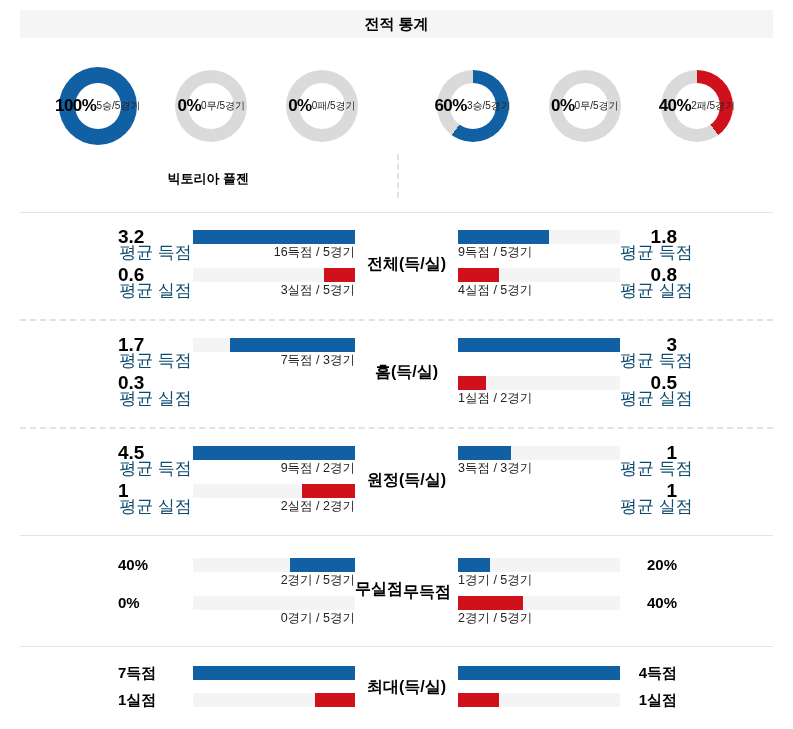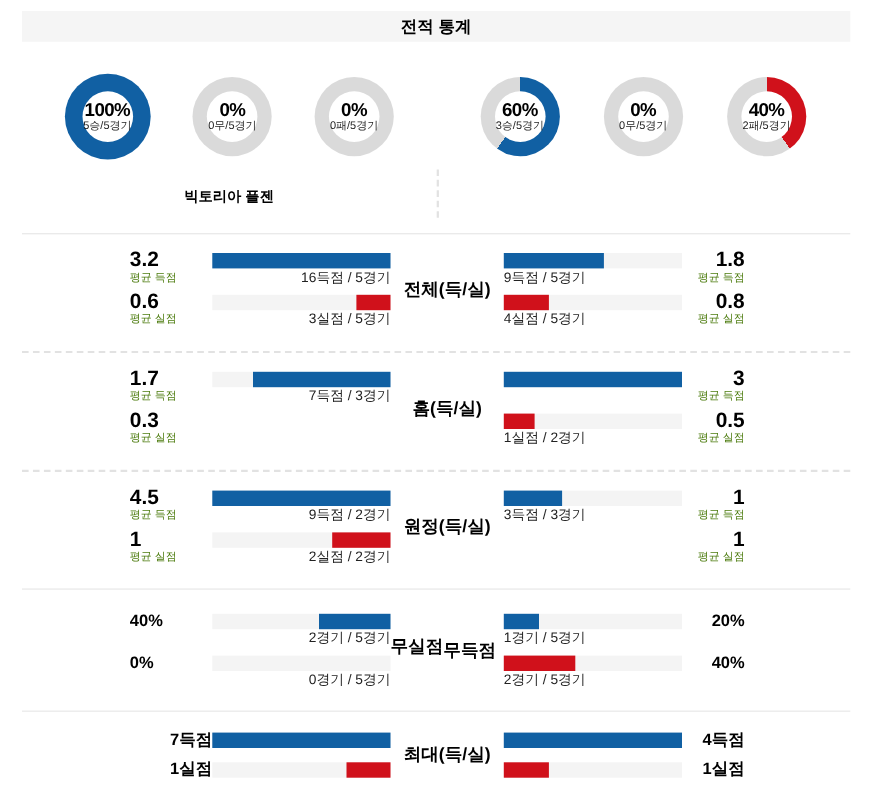--- a/index.html
+++ b/index.html
@@ -18,21 +18,21 @@
     display: flex; align-items: center; justify-content: center;
     font-weight: bold; font-size: 15px;
   }
 
   
   .donut-row { display: flex; margin-top: 28px; height: 80px; align-items: center; }
   .donut-half { width: 50%; display: flex; justify-content: space-evenly; align-items: center; }
   .donut { position: relative; width: 72px; height: 72px; border-radius: 50%; background: #dadada; }
   .donut .hole {
     position: absolute; inset: 13px; background: #fff; border-radius: 50%;
-    display: flex; flex-direction: column; align-items: center; justify-content: center;
+    display: flex; align-items: center; justify-content: center;
   }
   .donut.big { width: 78px; height: 78px; }
   .donut.big .hole { inset: 16px; }
   .donut .pct { font-weight: bold; font-size: 17px; line-height: 18px; letter-spacing: -0.5px; white-space: nowrap; }
   .donut .dsub { font-size: 10px; line-height: 12px; color: #222; white-space: nowrap; }
 
   
   .teams-row {
     position: relative; height: 67px;
     display: flex; align-items: center;
@@ -55,21 +55,21 @@
     width: 103px; display: flex; flex-direction: row;
     justify-content: center; align-items: center;
     font-weight: bold; font-size: 16px; line-height: 20px; text-align: center;
   }
   .bar-r { width: 162px; }
   .val-r { width: 57px; text-align: right; }
 
   .vrow { height: 31px; margin-bottom: 7px; }
   .vrow:last-child { margin-bottom: 0; }
   .val { font-weight: bold; font-size: 19px; line-height: 16px; }
-  .sub { font-size: 10px; line-height: 15px; color: #4d7c0f; white-space: nowrap; }
+  .sub { font-size: 17px; line-height: 15px; color: #0c4a6e; white-space: nowrap; text-align: center; }
 
   .brow { height: 31px; margin-bottom: 7px; }
   .brow:last-child { margin-bottom: 0; }
   .track { position: relative; height: 14px; margin-top: 1px; background: var(--track, #f4f4f4); }
   .fill { position: absolute; top: 0; bottom: 0; }
   .bar-l .fill { right: 0; }
   .bar-r .fill { left: 0; }
   .fill-blue { background: var(--blue, #1160a3); }
   .fill-red { background: var(--red, #d0111b); }
   .blabel { font-size: 12.5px; line-height: 15px; margin-top: 1px; color: #222; white-space: nowrap; }
@@ -78,21 +78,21 @@
 
   
   .prow { height: 31px; margin-bottom: 7px; }
   .prow:last-child { margin-bottom: 0; }
   .pval { font-weight: bold; font-size: 15px; line-height: 15px; }
   .pcenter { height: 31px; margin-bottom: 7px; display: flex; align-items: center; justify-content: center; font-weight: bold; font-size: 16px; }
   .pcenter:last-child { margin-bottom: 0; }
   .pct .center-col { justify-content: flex-start; }
 
   
-  .mrow { height: 14px; margin-bottom: 13px; text-align: right; }
+  .mrow { height: 14px; margin-bottom: 13px; }
   .mrow:last-child { margin-bottom: 0; }
   .mrow .track { margin-top: 0; }
   .mval { font-weight: bold; font-size: 15px; line-height: 14px; }
 
   .sep-dashed { border-top: 2px dashed #e2e2e2; }
   .sep-solid { border-top: 1px solid #e5e5e5; }
 </style>
 </head>
 <body>
 

